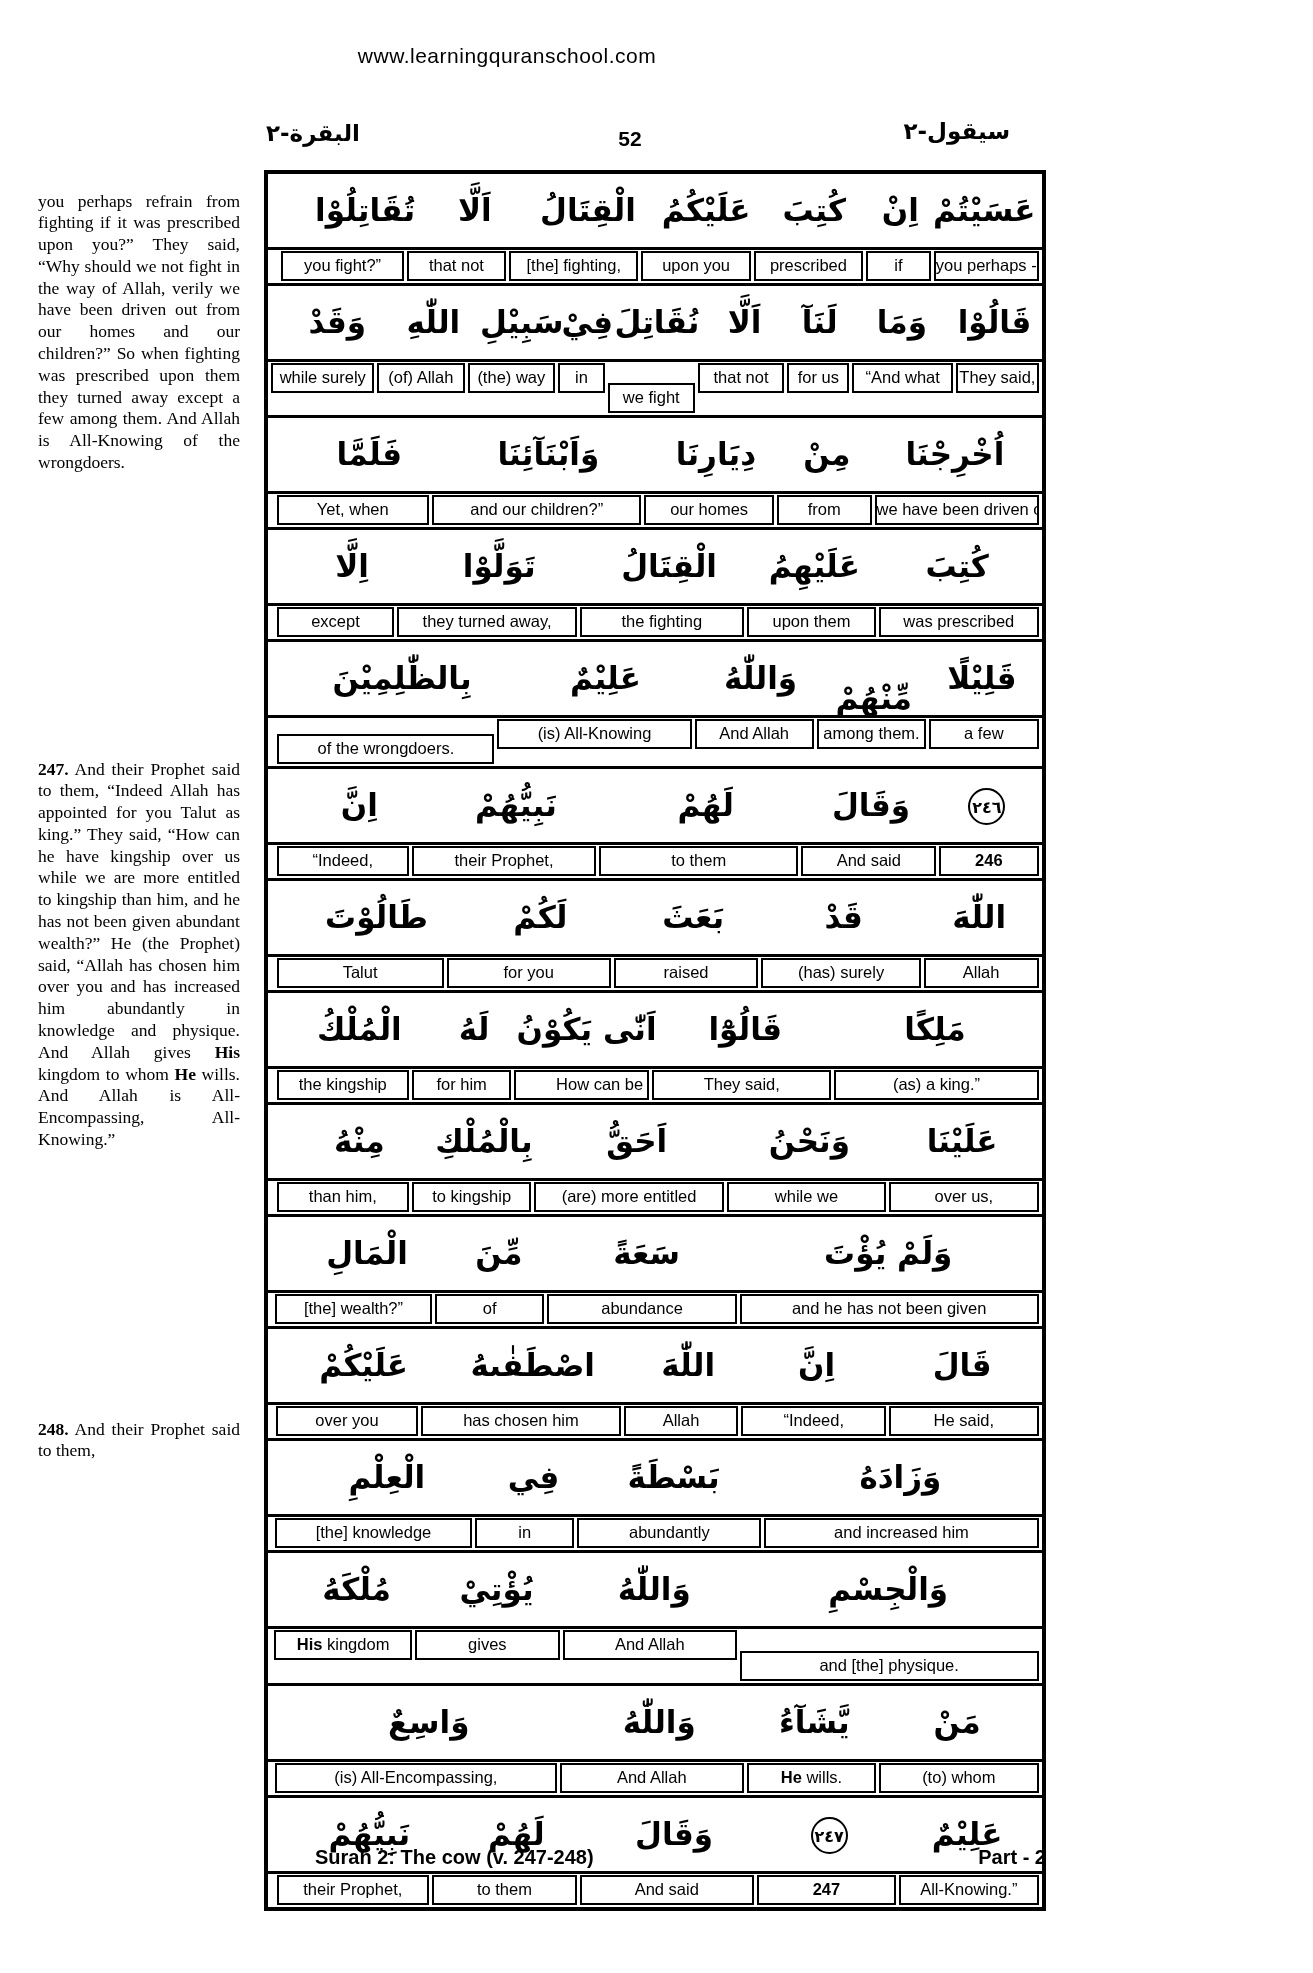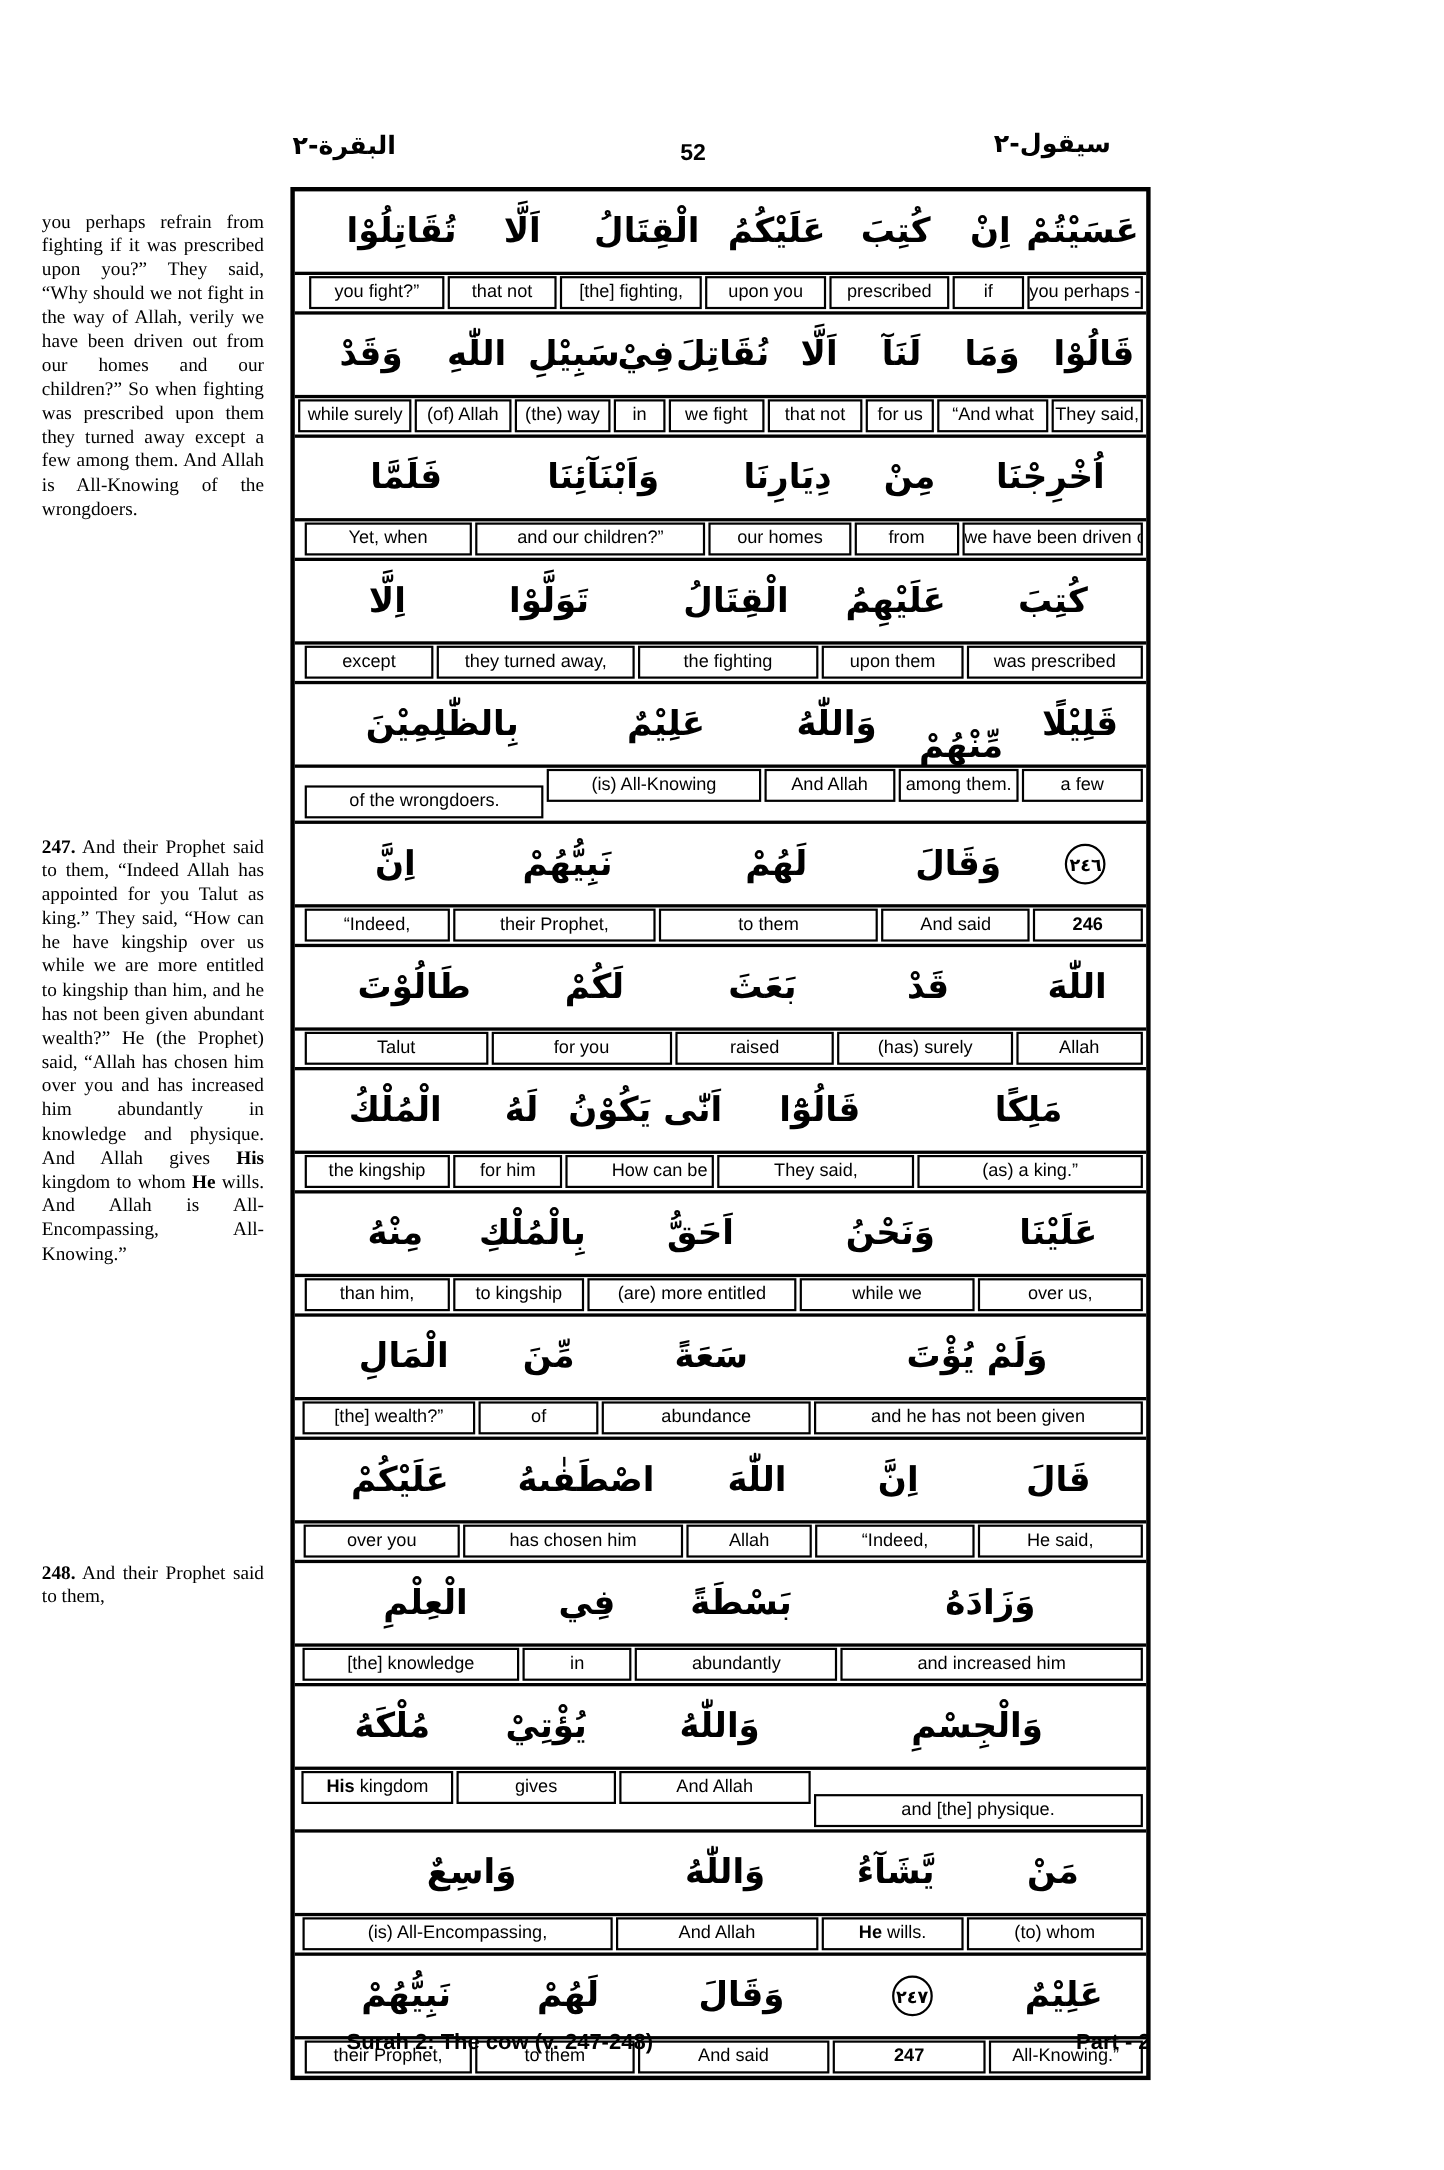--- a/index.html
+++ b/index.html
@@ -39,20 +39,21 @@
 
   .ftr-left{position:absolute;top:1846px;left:315px;font-weight:bold;font-size:20px;}
   .ftr-right{position:absolute;top:1846px;left:918px;width:128px;text-align:right;
              font-weight:bold;font-size:20px;}
 </style>
 </head>
 <body>
 
 <div class="page">
 
+  <div class="site-url">www.learningquranschool.com</div>
 
   <div class="hdr-left">البقرة-٢</div>
   <div class="hdr-num">52</div>
   <div class="hdr-right">سيقول-٢</div>
 
   <p class="note note1">you perhaps refrain from fighting if it was prescribed upon you?” They said, “Why should we not fight in the way of Allah, verily we have been driven out from our homes and our children?” So when fighting was prescribed upon them they turned away except a few among them. And Allah is All-Knowing of the wrongdoers.</p>
   <p class="note note2"><b>247.</b>  And their Prophet said to them, “Indeed Allah has appointed for you Talut as king.” They said, “How can he have kingship over us while we are more entitled to kingship than him, and he has not been given abundant wealth?” He (the Prophet) said, “Allah has chosen him over you and has increased him abundantly in knowledge and physique. And Allah gives <b>His</b> kingdom to whom <b>He</b> wills. And Allah is All-Encompassing, All-Knowing.”</p>
   <p class="note note3"><b>248.</b>  And their Prophet said to them,</p>
 
   <div class="vtable" id="vtable">
@@ -86,21 +87,21 @@
           <div class="ar-cell" style="width: 6.2%;">فِيْ</div>
           <div class="ar-cell" style="width: 11.6%;">سَبِيْلِ</div>
           <div class="ar-cell" style="width: 11.6%;">اللّٰهِ</div>
           <div class="ar-cell" style="width: 13.6%;">وَقَدْ</div>
         </div>
         <div class="en-line" dir="rtl">
           <div class="en-cell" style="width: 10.9%;">They said,</div>
           <div class="en-cell" style="width: 13.4%;">“And what</div>
           <div class="en-cell" style="width: 8.2%;">for us</div>
           <div class="en-cell" style="width: 11.5%;">that not</div>
-          <div class="en-cell" style="width: 11.5%;">we fight</div>
+          <div class="en-cell" style="width: 11.5%; margin-top: 20px;">we fight</div>
           <div class="en-cell" style="width: 6.2%;">in</div>
           <div class="en-cell" style="width: 11.6%;">(the) way</div>
           <div class="en-cell" style="width: 11.6%;">(of) Allah</div>
           <div class="en-cell" style="width: 13.6%;">while surely</div>
         </div>
       </div>
       <div class="vblock">
         <div class="ar-line" dir="rtl">
           <div class="ar-cell" style="width: 21.3%;">اُخْرِجْنَا</div>
           <div class="ar-cell" style="width: 12.3%;">مِنْ</div>

